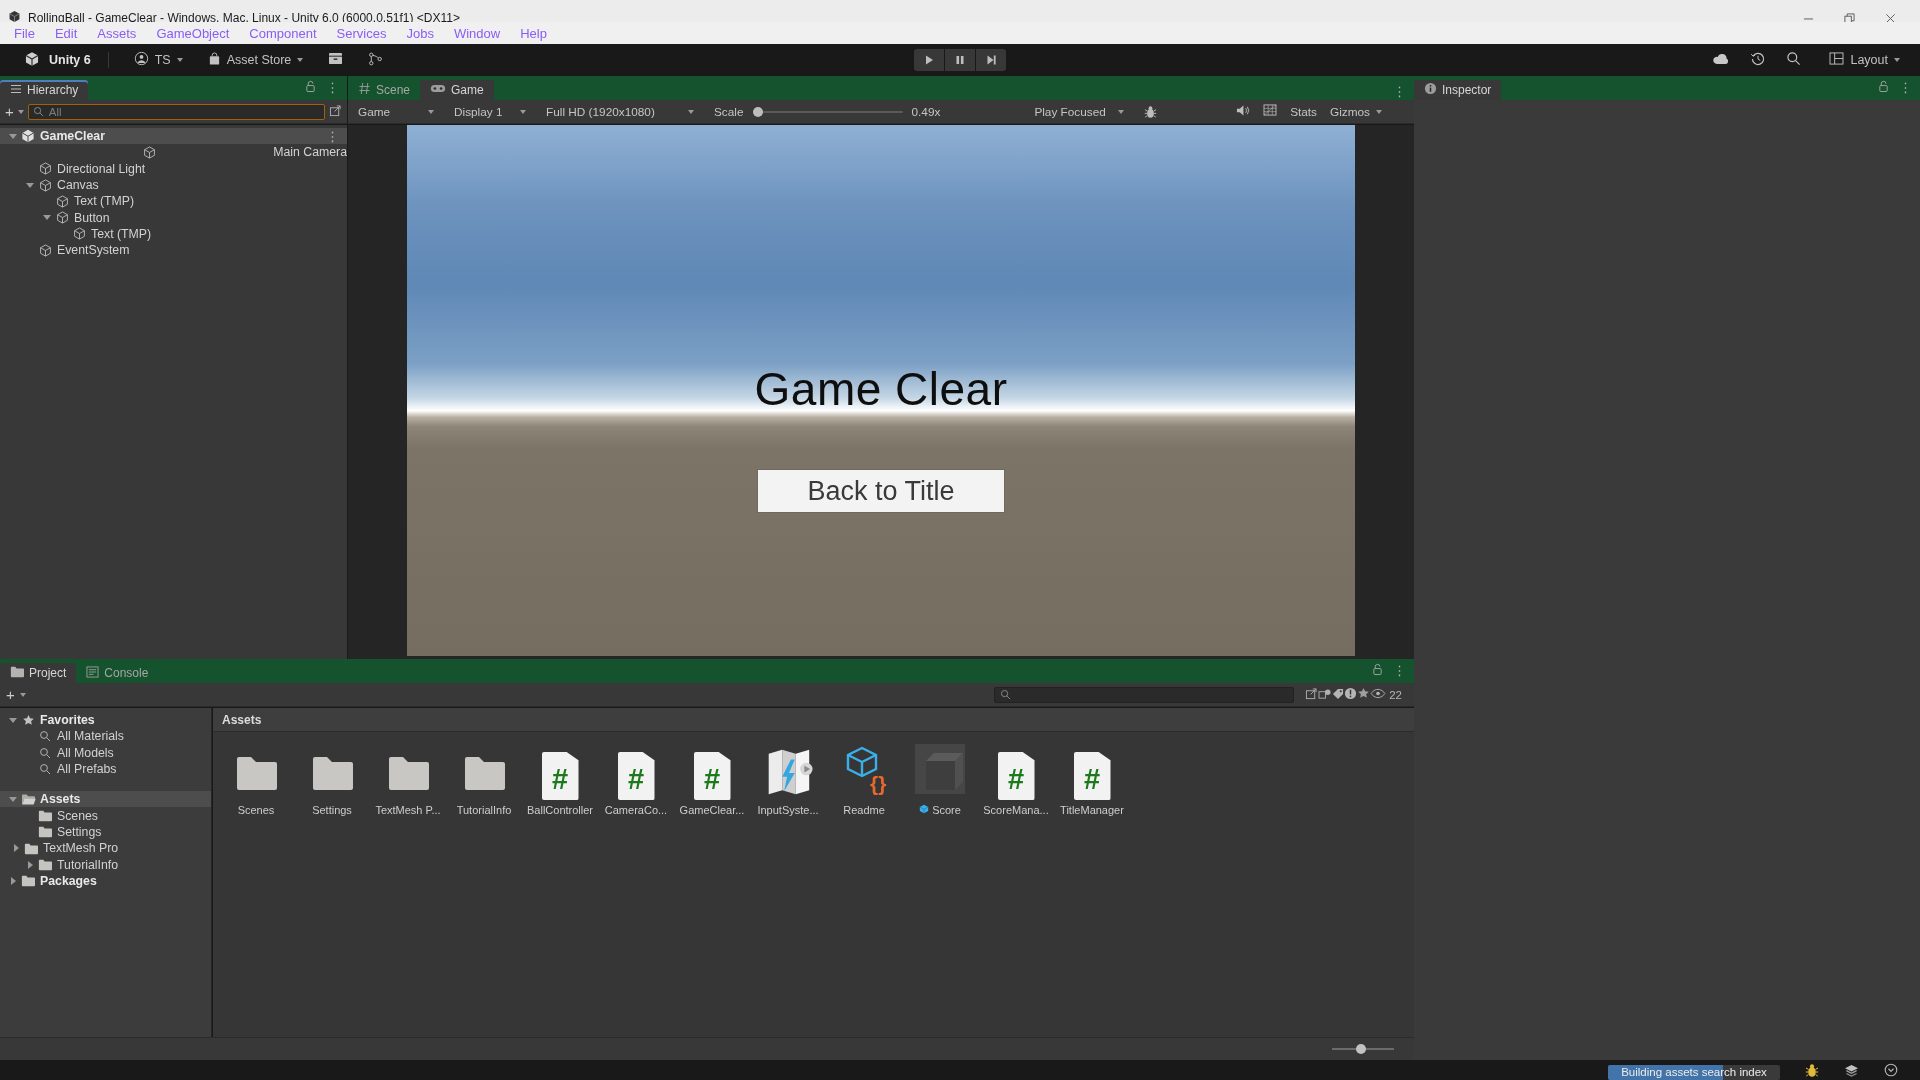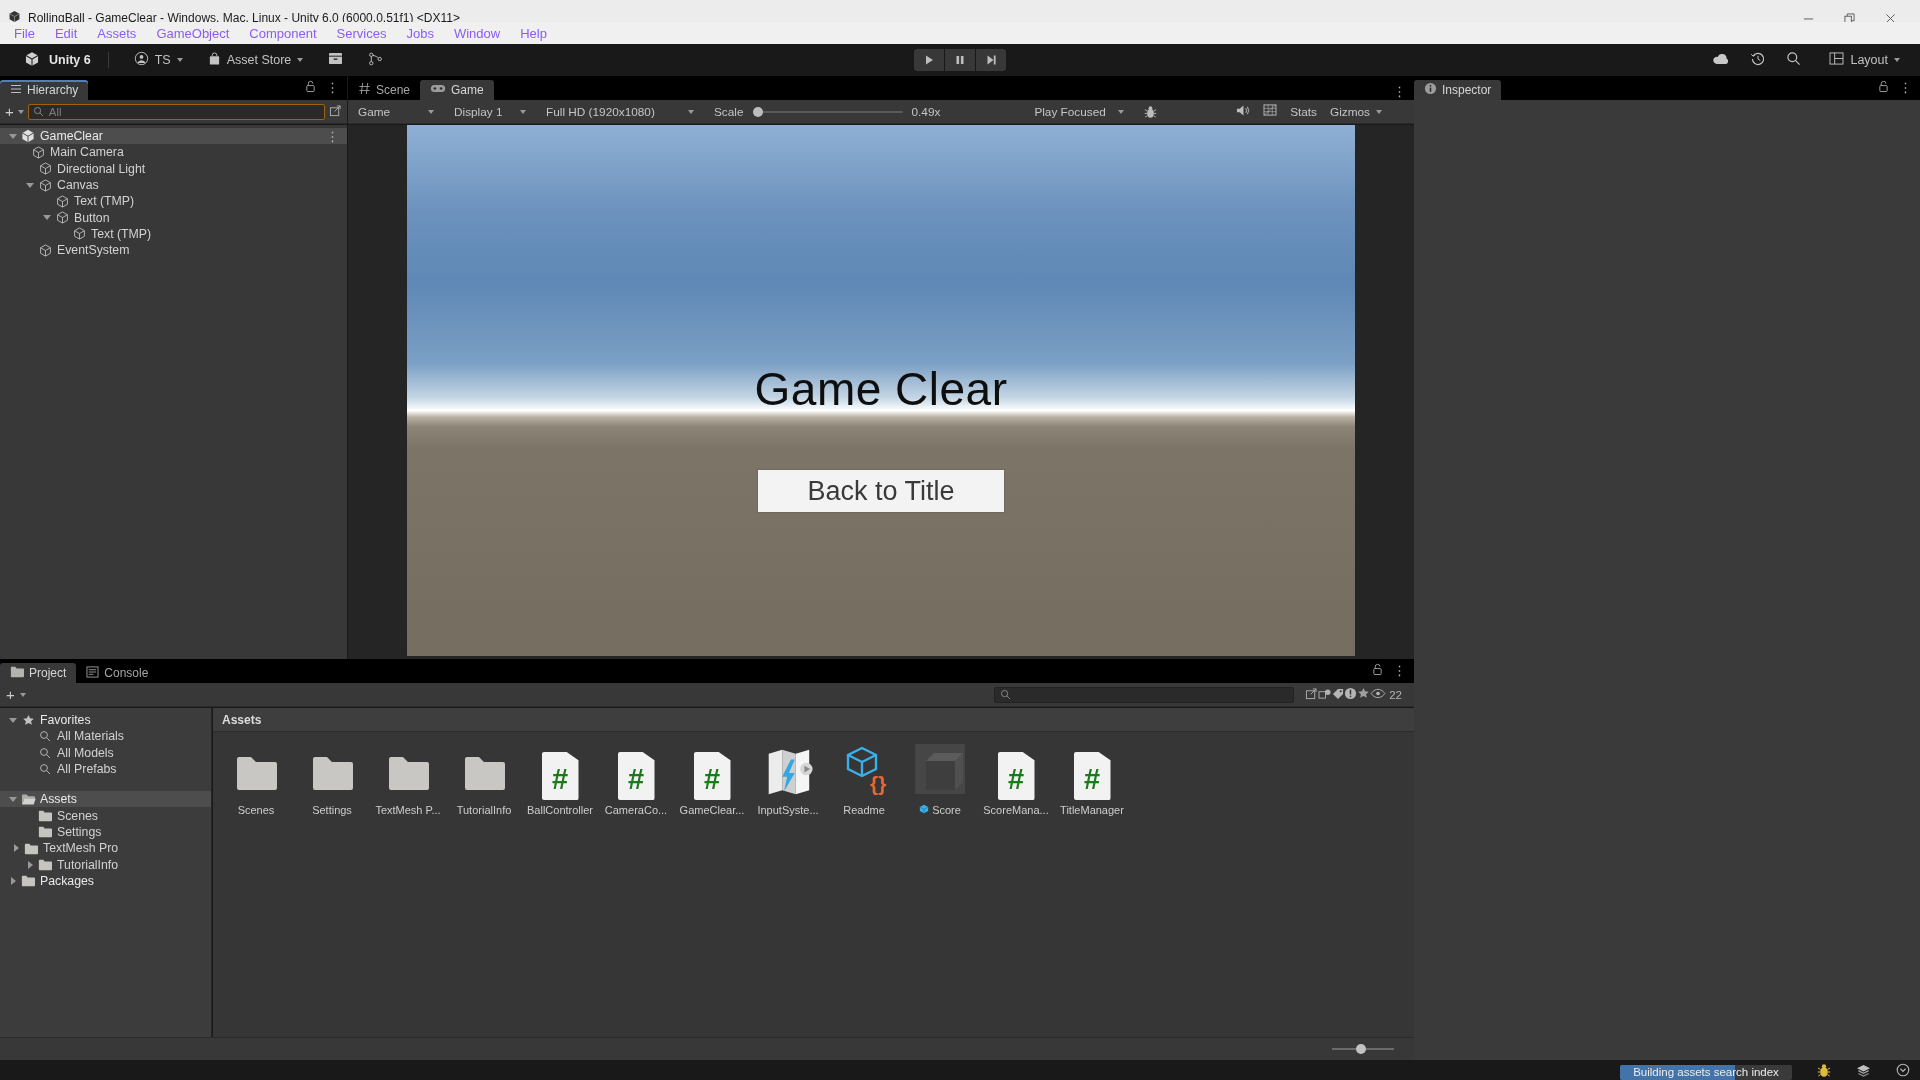--- a/index.html
+++ b/index.html
@@ -29,42 +29,42 @@
   .play-group{position:absolute;left:50%;top:5px;transform:translateX(-50%);display:flex;gap:1px;}
   .play-btn{width:30px;height:22px;background:#383838;display:flex;align-items:center;justify-content:center;}
   .play-btn:first-child{border-radius:3px 0 0 3px;}
   .play-btn:last-child{border-radius:0 3px 3px 0;}
   .tb-right{position:absolute;right:12px;top:0;height:32px;display:flex;align-items:center;gap:20px;}
 
   .caret{display:inline-block;width:0;height:0;border-left:3.5px solid transparent;
          border-right:3.5px solid transparent;border-top:4.5px solid #9a9a9a;}
 
   
-  .tabbar{height:24px;background:#000000;display:flex;align-items:flex-end;}
+  .tabbar{height:24px;background:#14532d;display:flex;align-items:flex-end;}
   .tab{height:20px;display:flex;align-items:center;gap:5px;padding:0 10px;font-size:12px;
        color:#a6a6a6;border-radius:3px 3px 0 0;}
   .tab.active{background:#383838;color:#d6d6d6;}
   .tab.focused{box-shadow:inset 0 2px 0 #4e7fbb;}
   .tabbar-right{margin-left:auto;display:flex;align-items:center;gap:10px;padding:0 8px 3px 0;}
   .kebab{color:#b5b5b5;font-size:13px;line-height:10px;}
 
   
   .hierarchy{position:absolute;top:76px;left:0;width:347px;height:583px;}
   .panel-toolbar{height:24px;background:#383838;border-bottom:1px solid #2b2b2b;
                  display:flex;align-items:center;padding:0 5px;gap:4px;}
   .plus-label{font-size:15px;color:#cdcdcd;line-height:12px;}
   .searchfield{flex:1;height:16px;background:#2a2a2a;border:1px solid #a16207;border-radius:2px;
                display:flex;align-items:center;gap:3px;padding:0 4px;}
   .searchfield input{flex:1;background:transparent;border:none;outline:none;color:#bdbdbd;
                      font-size:11.5px;font-family:"Liberation Sans",sans-serif;min-width:0;}
   .searchfield input::placeholder{color:#7d7d7d;}
   .tree{position:absolute;top:49px;left:0;right:0;bottom:0;background:#383838;padding-top:3px;overflow:hidden;}
   .tree-row{height:16.3px;display:flex;align-items:center;font-size:12.3px;color:#d2d2d2;}
   .tree-row.selected{background:#4d4d4d;}
-  .tree-row.bold .tree-label{font-weight:normal;color:#e9e9e9;}
+  .tree-row.bold .tree-label{font-weight:bold;color:#e9e9e9;}
   .exp{width:14px;display:inline-flex;justify-content:center;flex:none;}
   .exp-open{width:0;height:0;border-left:4px solid transparent;border-right:4px solid transparent;border-top:5px solid #999;}
   .exp-closed{width:0;height:0;border-top:4px solid transparent;border-bottom:4px solid transparent;border-left:5px solid #999;}
   .tree-icon{width:16px;display:inline-flex;justify-content:center;margin-right:4px;flex:none;}
   .tree-label{white-space:nowrap;}
   .row-kebab{margin-left:auto;padding-right:8px;color:#bbb;font-size:13px;}
 
   
   .scenepanel{position:absolute;top:76px;left:348px;width:1066px;height:583px;}
   .game-toolbar{height:24px;background:#383838;border-bottom:1px solid #2b2b2b;display:flex;
@@ -110,21 +110,21 @@
                clip-path:polygon(0 0,68% 0,100% 17%,100% 100%,0 100%);
                display:flex;align-items:center;justify-content:center;}
   .script-icon span{color:#1c7a1c;font-size:29px;font-weight:bold;margin-top:6px;font-family:"Liberation Sans",sans-serif;}
   .project-bottom{position:absolute;left:0;right:0;bottom:0;height:23px;background:#383838;
                   border-top:1px solid #2b2b2b;}
   .zoom-slider{position:absolute;right:20px;top:10px;width:62px;height:2px;background:#6b6b6b;}
   .zoom-thumb{position:absolute;left:24px;top:-4px;width:10px;height:10px;border-radius:50%;background:#c2c2c2;}
 
   
   .statusbar{position:absolute;bottom:0;left:0;right:0;height:16px;background:#191919;
-             display:flex;align-items:center;justify-content:flex-end;gap:25px;padding-right:10px;}
+             display:flex;align-items:center;justify-content:flex-end;gap:25px;padding-right:22px;}
   .progress-chip{position:relative;width:172px;height:15px;background:#3a3a3a;border-radius:2px;
                  overflow:hidden;display:flex;align-items:center;justify-content:center;}
   .progress-fill{position:absolute;left:0;top:0;bottom:0;background:#4273a9;}
   .progress-text{position:relative;font-size:11.5px;color:#ececec;white-space:nowrap;}
 </style>
 </head>
 <body>
 
 <div class="screen">
 
@@ -290,21 +290,21 @@
           </span>
           <span class="tree-icon">
             <svg width="14" height="14" viewBox="0 0 14 14">
               <path d="M7 .8 12.6 4v6.1L7 13.2 1.4 10V4Z" fill="#e0e0e0"></path>
               <path d="M1.4 4 7 7.2 12.6 4M7 7.2v6" fill="none" stroke="#4a4a4a"></path>
             </svg>
           </span>
           <span class="tree-label">GameClear</span>
           <span class="row-kebab">⋮</span>
         </div>
-        <div class="tree-row" style="padding-left: 16px;">
+        <div class="tree-row" style="padding-left: 16px; justify-content: space-between;">
           <span class="exp"></span>
           <span class="tree-icon">
             <svg width="13" height="13" viewBox="0 0 14 14">
               <path d="M7 1 12.3 4v6L7 13 1.7 10V4Z" fill="none" stroke="#b9b9b9"></path>
               <path d="M1.7 4 7 7l5.3-3M7 7v6" fill="none" stroke="#b9b9b9"></path>
             </svg>
           </span>
           <span class="tree-label">Main Camera</span>
         </div>
         <div class="tree-row" style="padding-left: 23px;">

